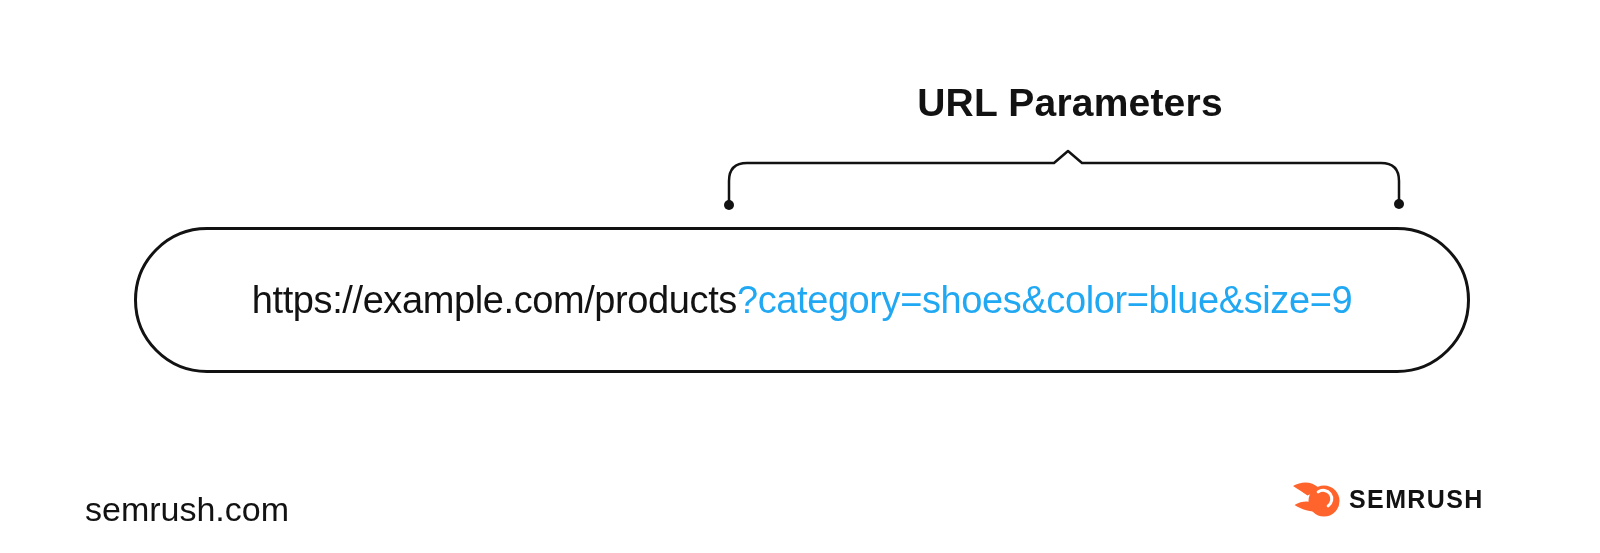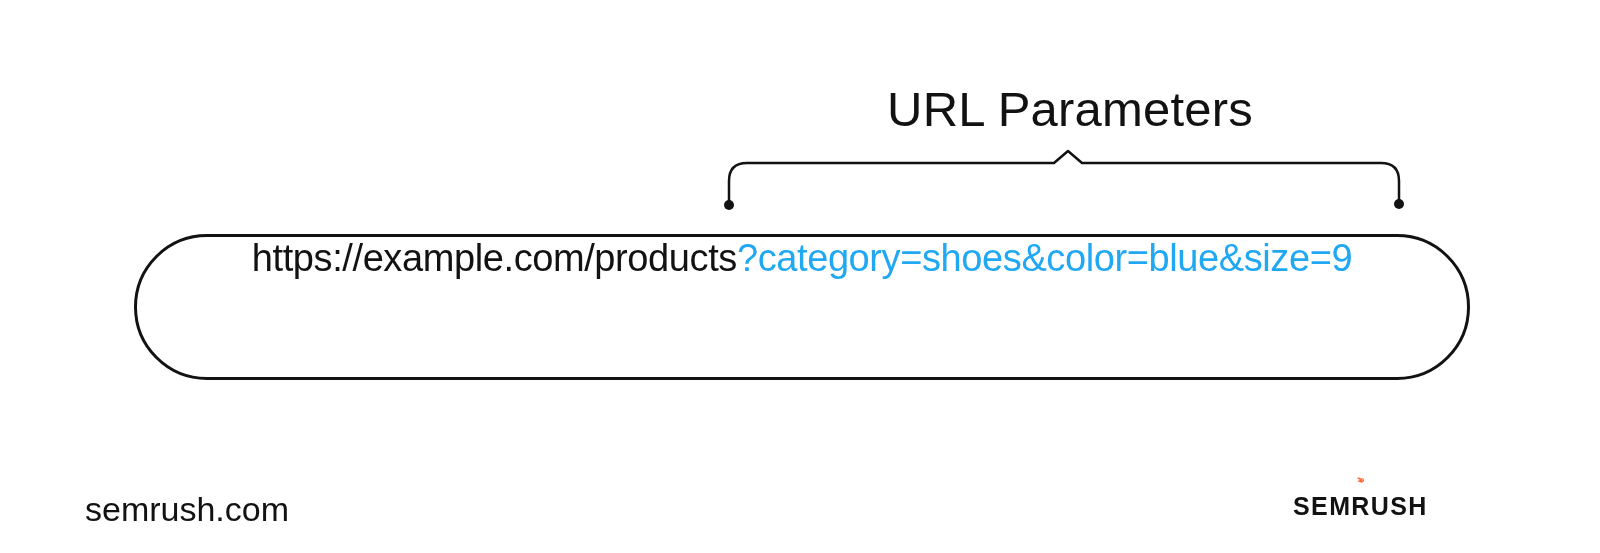--- a/index.html
+++ b/index.html
@@ -16,45 +16,44 @@
     height: 553px;
     background: var(--background);
     font-family: "Liberation Sans", sans-serif;
     overflow: hidden;
   }
   .title {
     position: absolute;
     top: 81px;
     left: 1070px;
     transform: translateX(-50%);
-    font-size: 49px;
-    font-weight: 400;
+    font-size: 39px;
+    font-weight: 700;
     color: var(--ink);
     letter-spacing: 0.2px;
     white-space: nowrap;
   }
   .brace-svg {
     position: absolute;
     left: 0; top: 0;
     width: 1600px;
     height: 553px;
   }
   .pill {
     position: absolute;
     left: 134px;
     top: 227px;
     width: 1336px;
     height: 146px;
     border: 3px solid var(--ink);
     border-radius: 80px;
     background: var(--background);
     display: flex;
-    align-items: flex-start;
+    align-items: center;
     justify-content: center;
-    margin-top: 7px;
   }
   .url-text {
     font-size: 38px;
     font-weight: 400;
     color: var(--ink);
     letter-spacing: -0.4px;
     white-space: nowrap;
   }
   .url-params {
     color: var(--param-blue);
@@ -68,21 +67,20 @@
     color: var(--ink);
   }
   .brand-lockup {
     position: absolute;
     left: 1293px;
     top: 477px;
     height: 44px;
     display: flex;
     align-items: center;
     gap: 9px;
-    flex-direction: column;
   }
   .brand-icon-svg { display: block; }
   .brand-wordmark {
     font-size: 25px;
     font-weight: 700;
     letter-spacing: 1.4px;
     color: var(--ink);
   }
 </style>
 </head>

